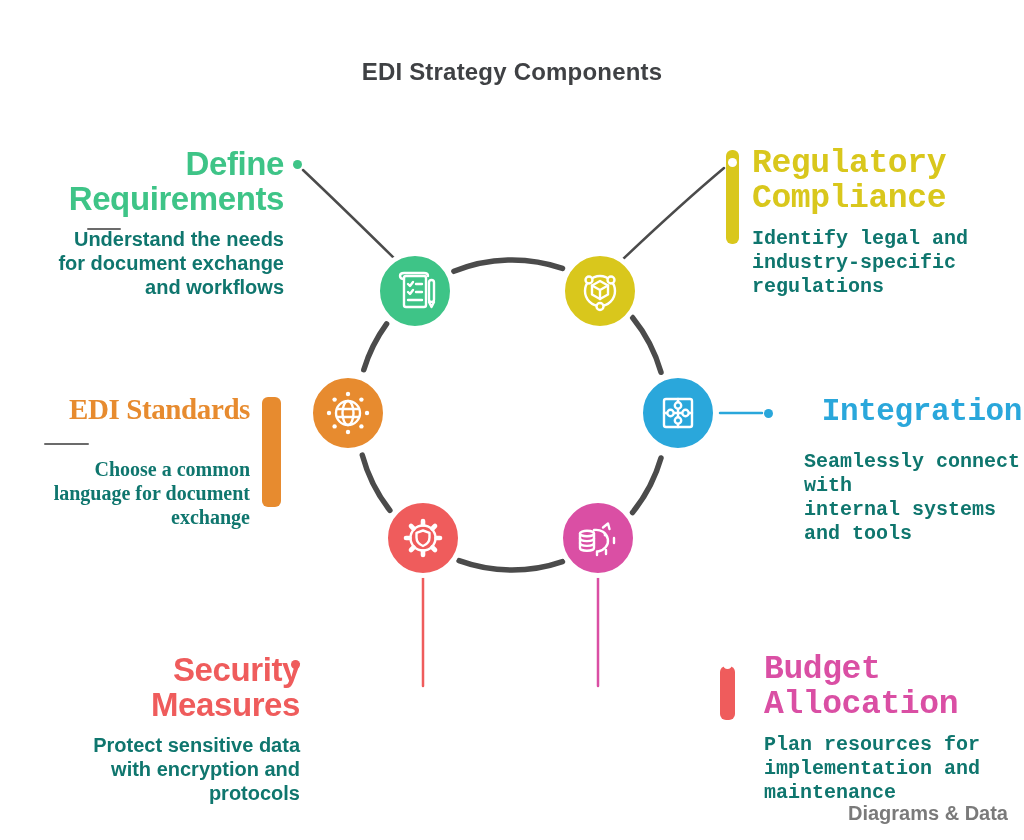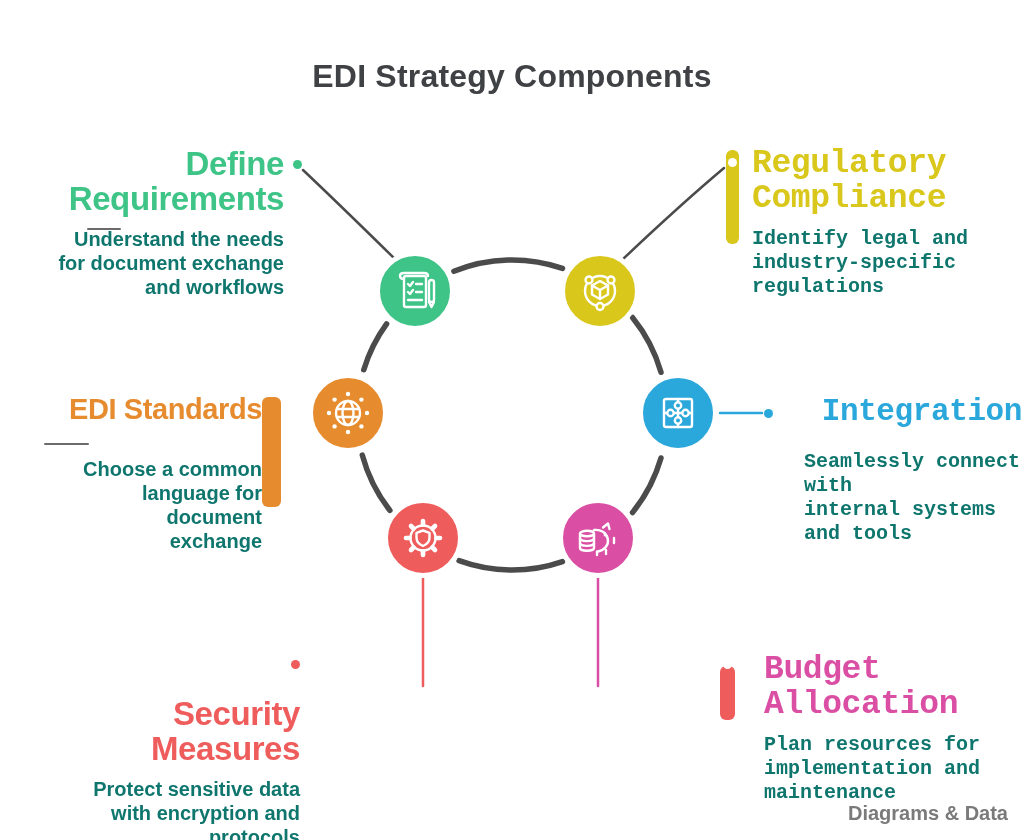--- a/index.html
+++ b/index.html
@@ -2,39 +2,39 @@
 <html><head>
 <meta charset="utf-8">
 <style>
   html,body{margin:0;padding:0;background:#ffffff;}
   #canvas{
     position:relative;width:1024px;height:840px;background:#ffffff;overflow:hidden;
     font-family:"Liberation Sans", sans-serif;
   }
   .title{
     position:absolute;left:0;right:0;top:58px;text-align:center;
-    font-size:32px;font-weight:700;color:#3f4144;letter-spacing:0.2px;
+    font-size:24px;font-weight:700;color:#3f4144;letter-spacing:0.2px;
   }
   svg.overlay{position:absolute;left:0;top:0;z-index:1;}
   .node{
     position:absolute;width:70px;height:70px;border-radius:50%;
     border:5px solid #ffffff;display:flex;align-items:center;justify-content:center;
     z-index:3;box-sizing:content-box;
   }
   .node svg{display:block;}
   .label{position:absolute;z-index:2;}
   .label .heading{font-weight:800;line-height:1.07;letter-spacing:-0.4px;white-space:pre-line;font-size:33px;}
   .label .desc{font-weight:700;font-size:20px;line-height:1.2;color:#0f766e;white-space:pre-line;margin-top:10px;}
   .align-r{text-align:right;}
   .align-l{text-align:left;font-family:Liberation Mono, monospace;}
   .h-green{color:#3ec487;} .bg-green{background:#3ec487;}
   .h-yellow{color:#d9c71c;} .bg-yellow{background:#d9c71c;}
   .h-orange{color:#e78b2f;} .bg-orange{background:#e78b2f;}
   .h-blue{color:#2aa7db;} .bg-blue{background:#2aa7db;}
-  .h-red{color:#ef5c5c;margin-top:44px;} .bg-red{background:#ef5c5c;}
+  .h-red{color:#ef5c5c;} .bg-red{background:#ef5c5c;}
   .h-magenta{color:#da4fa4;} .bg-magenta{background:#da4fa4;}
   .dot{position:absolute;width:9px;height:9px;border-radius:50%;z-index:4;}
   .dot.white{background:#ffffff;}
   .bar{position:absolute;border-radius:6px;z-index:2;}
   .watermark{
     position:absolute;right:16px;top:802px;font-size:20px;font-weight:600;color:#7a7a7a;z-index:2;
   }
 </style>
 </head>
 <body>
@@ -169,21 +169,21 @@
   </div>
 
   <div class="label align-l" style="left:752px;top:146px;width:240px;">
     <div class="heading h-yellow">Regulatory
 Compliance</div>
     <div class="desc">Identify legal and
 industry-specific
 regulations</div>
   </div>
 
-  <div class="label align-r" style="left:44px;top:394px;width:218px;">
+  <div class="label align-r" style="left:32px;top:394px;width:218px;font-family:Liberation Serif, serif;">
     <div class="heading h-orange" style="font-size:29px;">EDI Standards</div>
     <div class="desc" style="margin-top:32px;">Choose a common
 language for document
 exchange</div>
   </div>
 
   <div class="label align-l" style="left:804px;top:395px;width:218px;">
     <div class="heading h-blue" style="font-size:31px;text-align:right;">Integration</div>
     <div class="desc" style="margin-top:22px;">Seamlessly connect with
 internal systems

